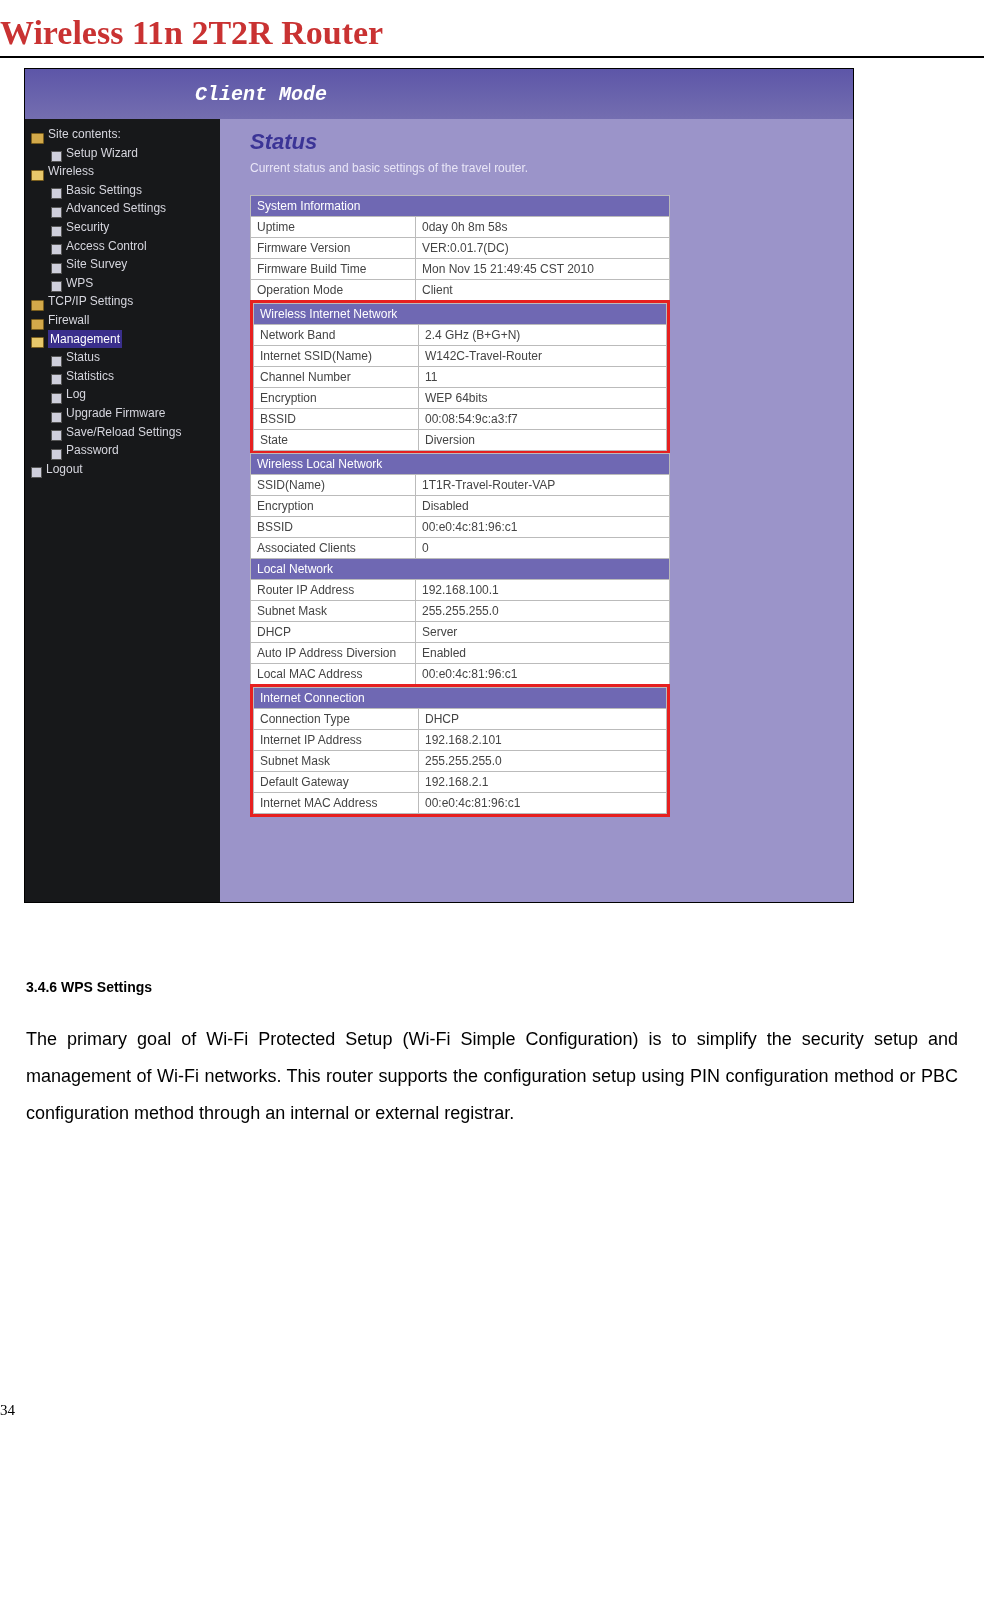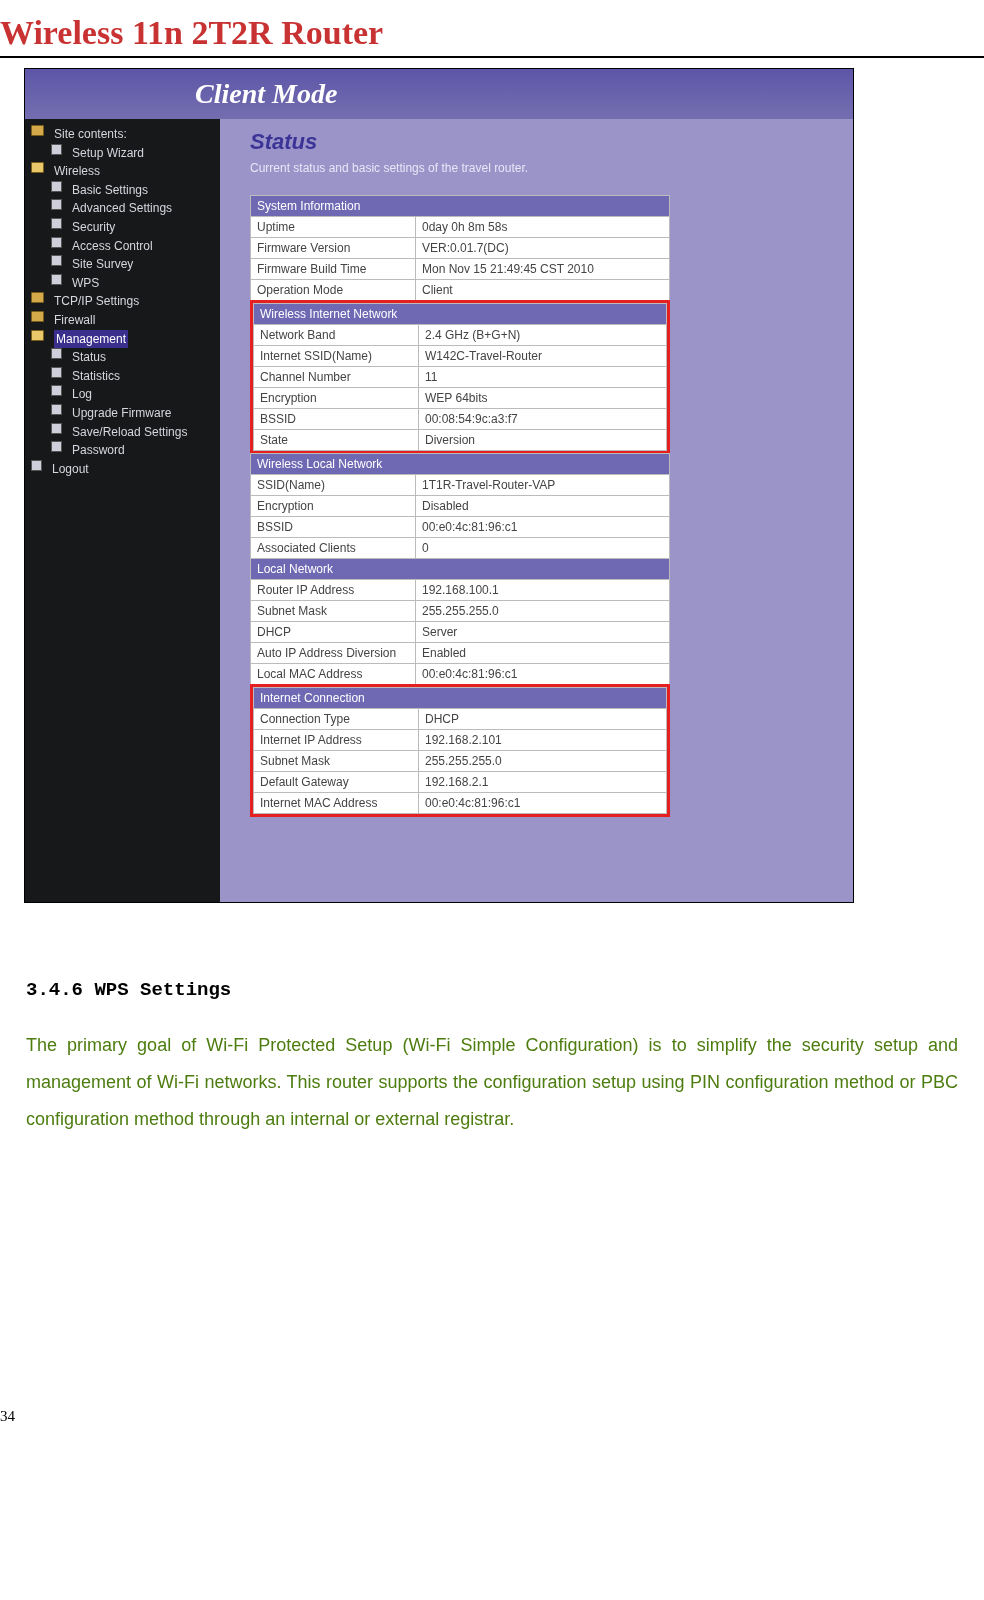--- a/index.html
+++ b/index.html
@@ -31,37 +31,37 @@
 
   .titlebar {
     background: linear-gradient(#5d56a8, #746eb0);
     height: 50px;
     display: flex;
     align-items: center;
     padding-left: 170px;
   }
   .titlebar .titlebar-title {
     color: #fff;
-    font-size: 28px;
+    font-size: 20px;
     font-weight: bold;
     font-style: italic;
-    font-family: Liberation Serif, serif;
+    font-family: Liberation Mono, monospace;
   }
 
   .main-area { display: flex; flex: 1 1 auto; }
 
   .sidebar {
     width: 195px;
     background: #17181a;
     color: #d6d6de;
     font-size: 12px;
     padding: 6px 4px 10px 4px;
     line-height: 1.55;
   }
-  .sidebar .node { display: flex; align-items: flex-start; gap: 10px; padding-left: 2px; }
+  .sidebar .node { display: flex; align-items: flex-end; gap: 4px; padding-left: 2px; }
   .sidebar .child { padding-left: 22px; }
   .sidebar .node .ico { width: 13px; height: 11px; display: inline-block; }
   .sidebar .ico.folder { background: #d3a94a; border: 1px solid #7a5e1d; border-radius: 1px; }
   .sidebar .ico.folder-open { background: #e8c86b; border: 1px solid #7a5e1d; border-radius: 1px; }
   .sidebar .ico.file { background: #cfcfdc; border: 1px solid #555; width: 11px; }
   .sidebar .selected { background: #3a2f8c; color: #fff; padding: 0 2px; }
   .sidebar .hdr { font-weight: normal; }
 
   .content {
     flex: 1 1 auto;
@@ -113,26 +113,26 @@
     border: 3px solid #e62020;
     border-collapse: collapse;
     width: 420px;
     margin-top: -1px;
     margin-bottom: -1px;
   }
   .highlight-wrap .tbl { width: 100%; border: none; }
   .highlight-wrap .tbl th, .highlight-wrap .tbl td { border: 1px solid #bbb; }
 
   .body-content { padding: 30px 26px 0 26px; }
-  .heading346 { font-size: 19px; font-weight: bold; margin: 46px 0 26px 0; font-family: Liberation Mono, monospace; }
+  .heading346 { font-size: 14px; font-weight: bold; margin: 46px 0 26px 0; }
   .paragraph {
     font-size: 18px;
     line-height: 2.05;
     text-align: justify;
-    color: #4d7c0f;
+    color: #000000;
   }
 
   .footer-pn {
     margin-top: 270px;
     font-family: "Times New Roman", serif;
     font-size: 15px;
   }
 </style>
 </head>
 <body>

